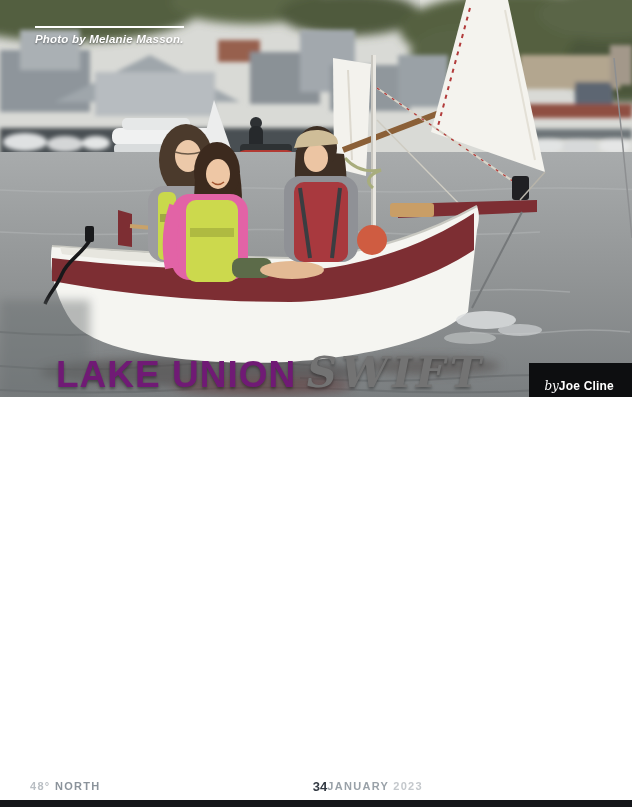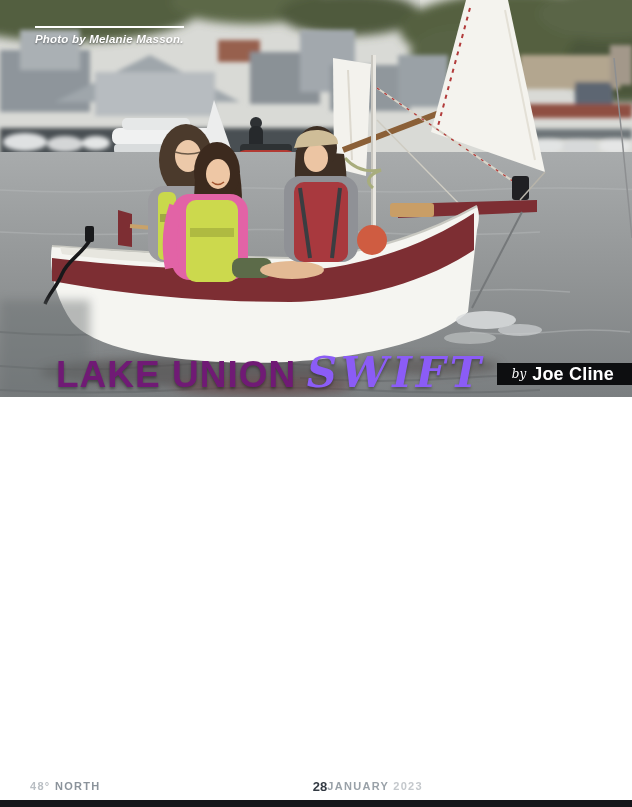--- a/index.html
+++ b/index.html
@@ -20,30 +20,30 @@
     text-shadow:0 1px 2px rgba(0,0,0,.45); letter-spacing:.2px;
   }
 
   .title-wrap { position:absolute; left:56px; top:348px; white-space:nowrap; }
   .t-main {
     font-family:"Liberation Sans", sans-serif; font-weight:900; font-size:37px;
     color:#701a75; letter-spacing:1px; text-shadow:0 2px 3px rgba(0,0,0,.35);
   }
   .t-accent {
     font-family:"DejaVu Serif","Liberation Serif",serif; font-style:italic; font-weight:bold;
-    font-size:42px; color:#8b5cf6; letter-spacing:4px; margin-left:6px;
+    font-size:42px; color:#737373; letter-spacing:4px; margin-left:6px;
     text-shadow:0 2px 3px rgba(0,0,0,.35);
   }
   .byline {
     position:absolute; right:0; top:363px; height:22px;
     background:#0d0e10; color:#ffffff; display:flex; align-items:center;
-    padding:0 18px 0 15px; gap:6px;
+    padding:12px 18px 0 15px; 
   }
   .byline .by { font-family:"DejaVu Serif","Liberation Serif",serif; font-style:italic; font-size:12px; }
-  .byline .author { font-weight:bold; font-size:18px; letter-spacing:.2px; }
+  .byline .author { font-weight:bold; font-size:12px; letter-spacing:.2px; }
 
   
   .subtitle {
     margin:8px 30px 0; text-align:center;
     font-size:17.5px; font-weight:bold; color:#2e3338; letter-spacing:-.1px;
   }
   .columns {
     display:flex; gap:14px; margin:7px 30px 0; height:346px; overflow:hidden;
     color:#3e4954; font-size:10.4px; line-height:12.6px; text-align:justify;
   }
@@ -284,21 +284,21 @@
           <p>In collaboration, Harris and the CWB team decided that he should modify an existing design, a lug-rigged row/sail dinghy</p>
         </div>
     </div>
   </div>
 
   <div class="footer">
     <div class="left">
       <span class="deg">48°</span>
       <span class="north">NORTH</span>
     </div>
-    <div class="center">28</div>
+    <div class="center">34</div>
     <div class="right">
       <span class="month">JANUARY</span>
       <span class="year">2023</span>
     </div>
   </div>
 
   <div class="bottom-bar"></div>
 </div>
 
 </body></html>

